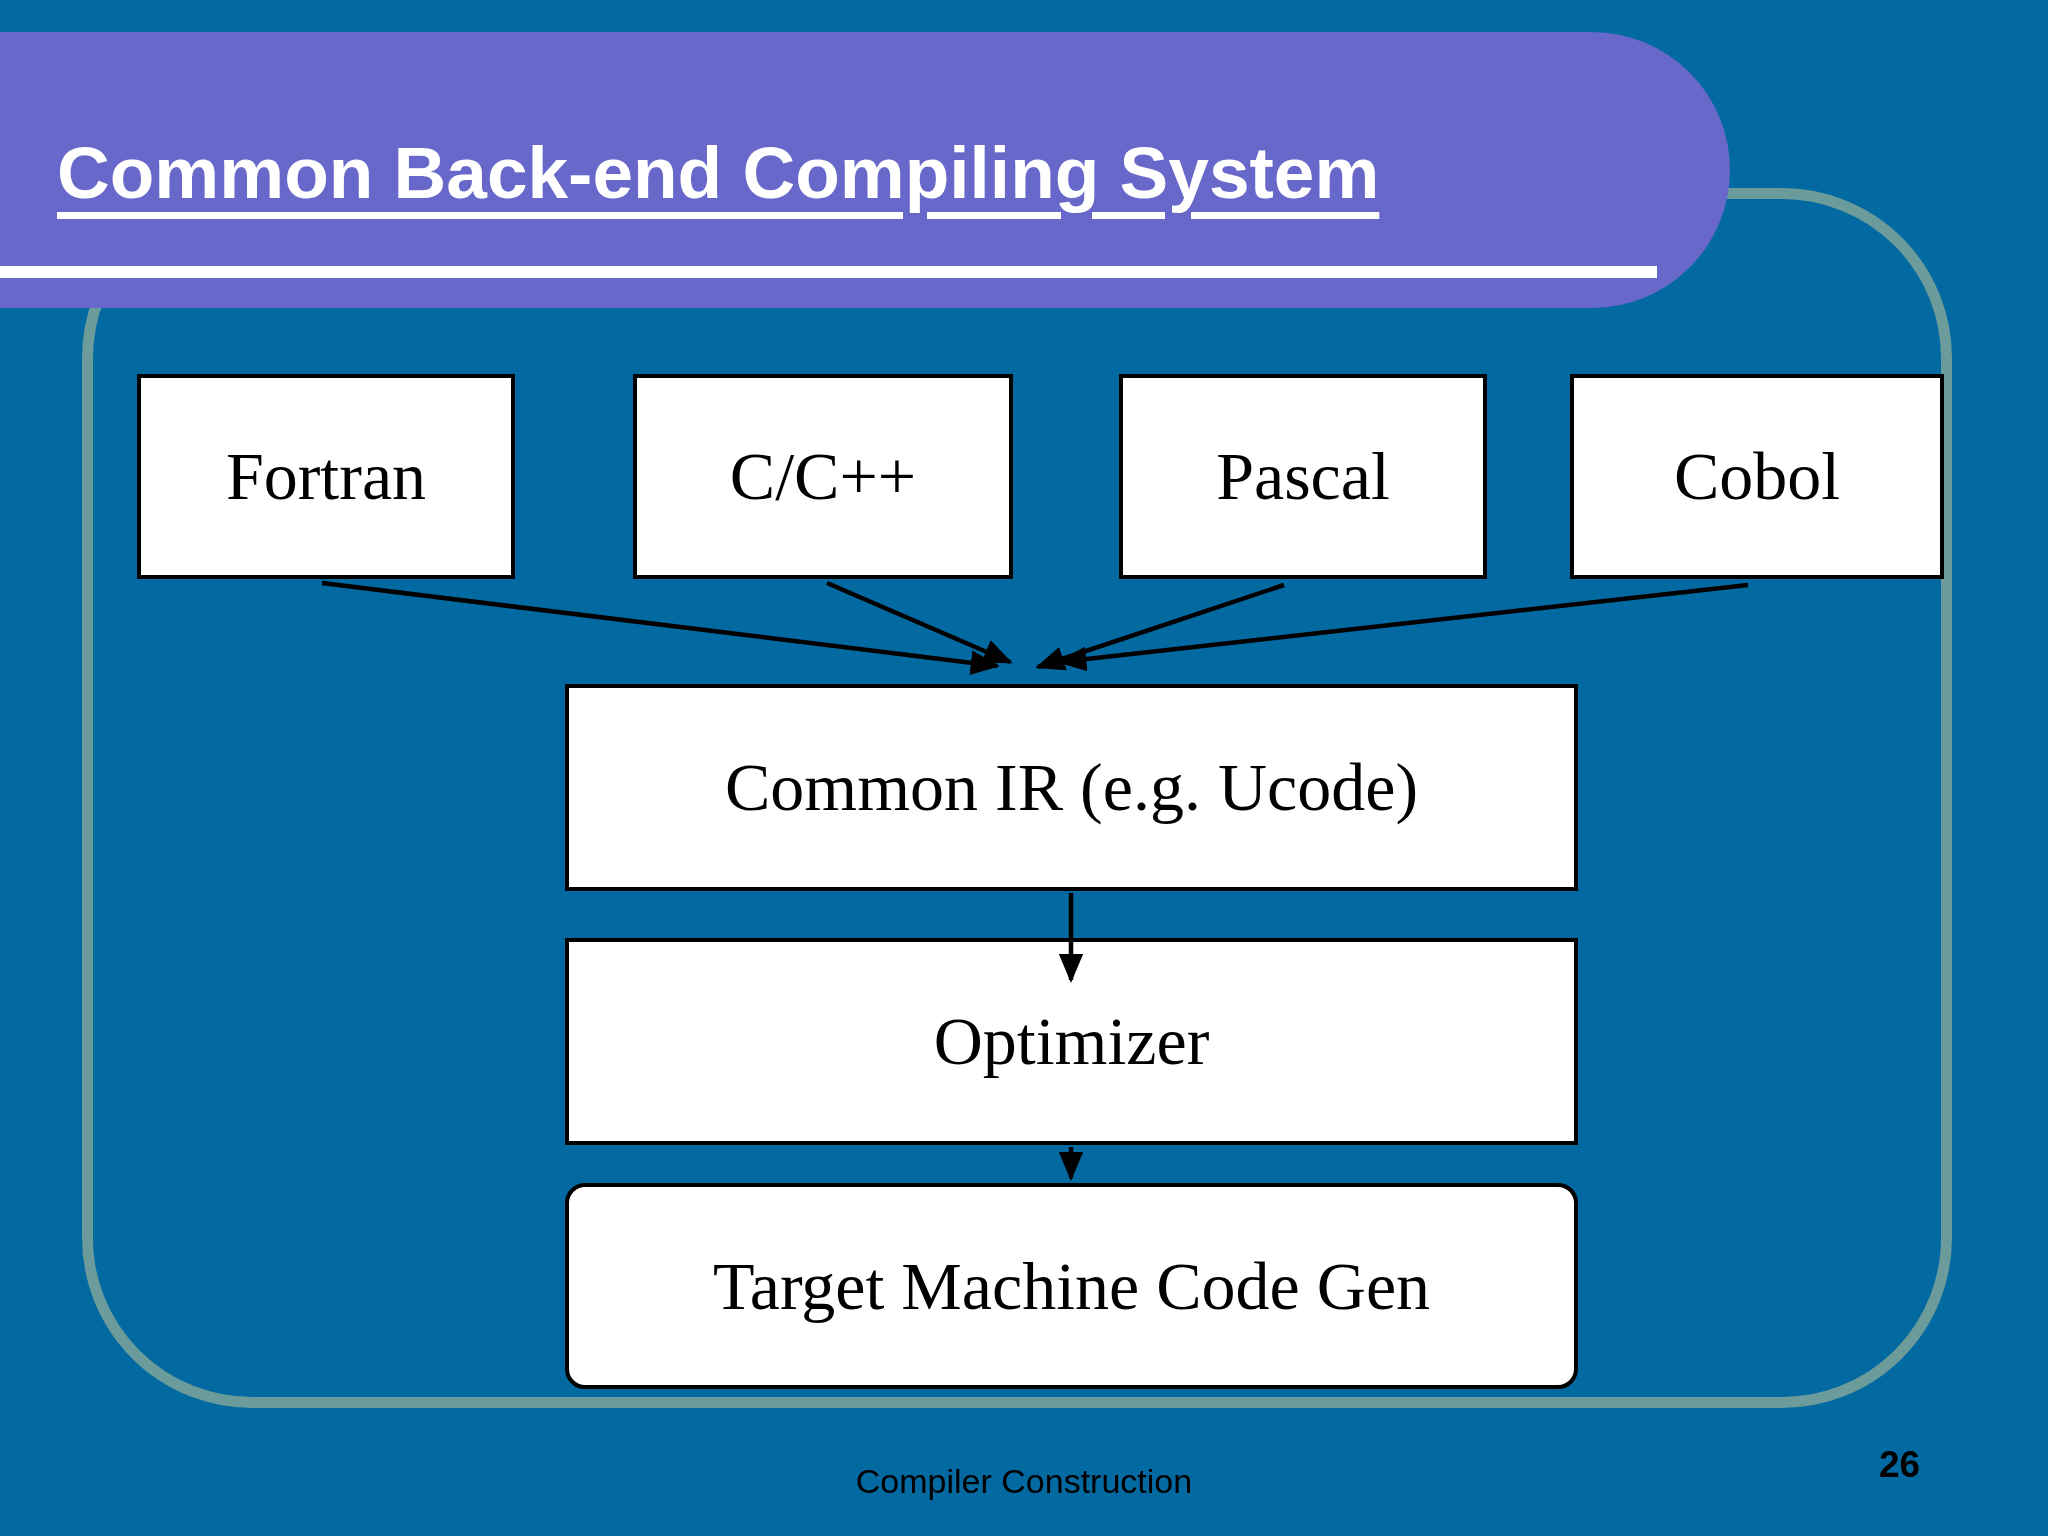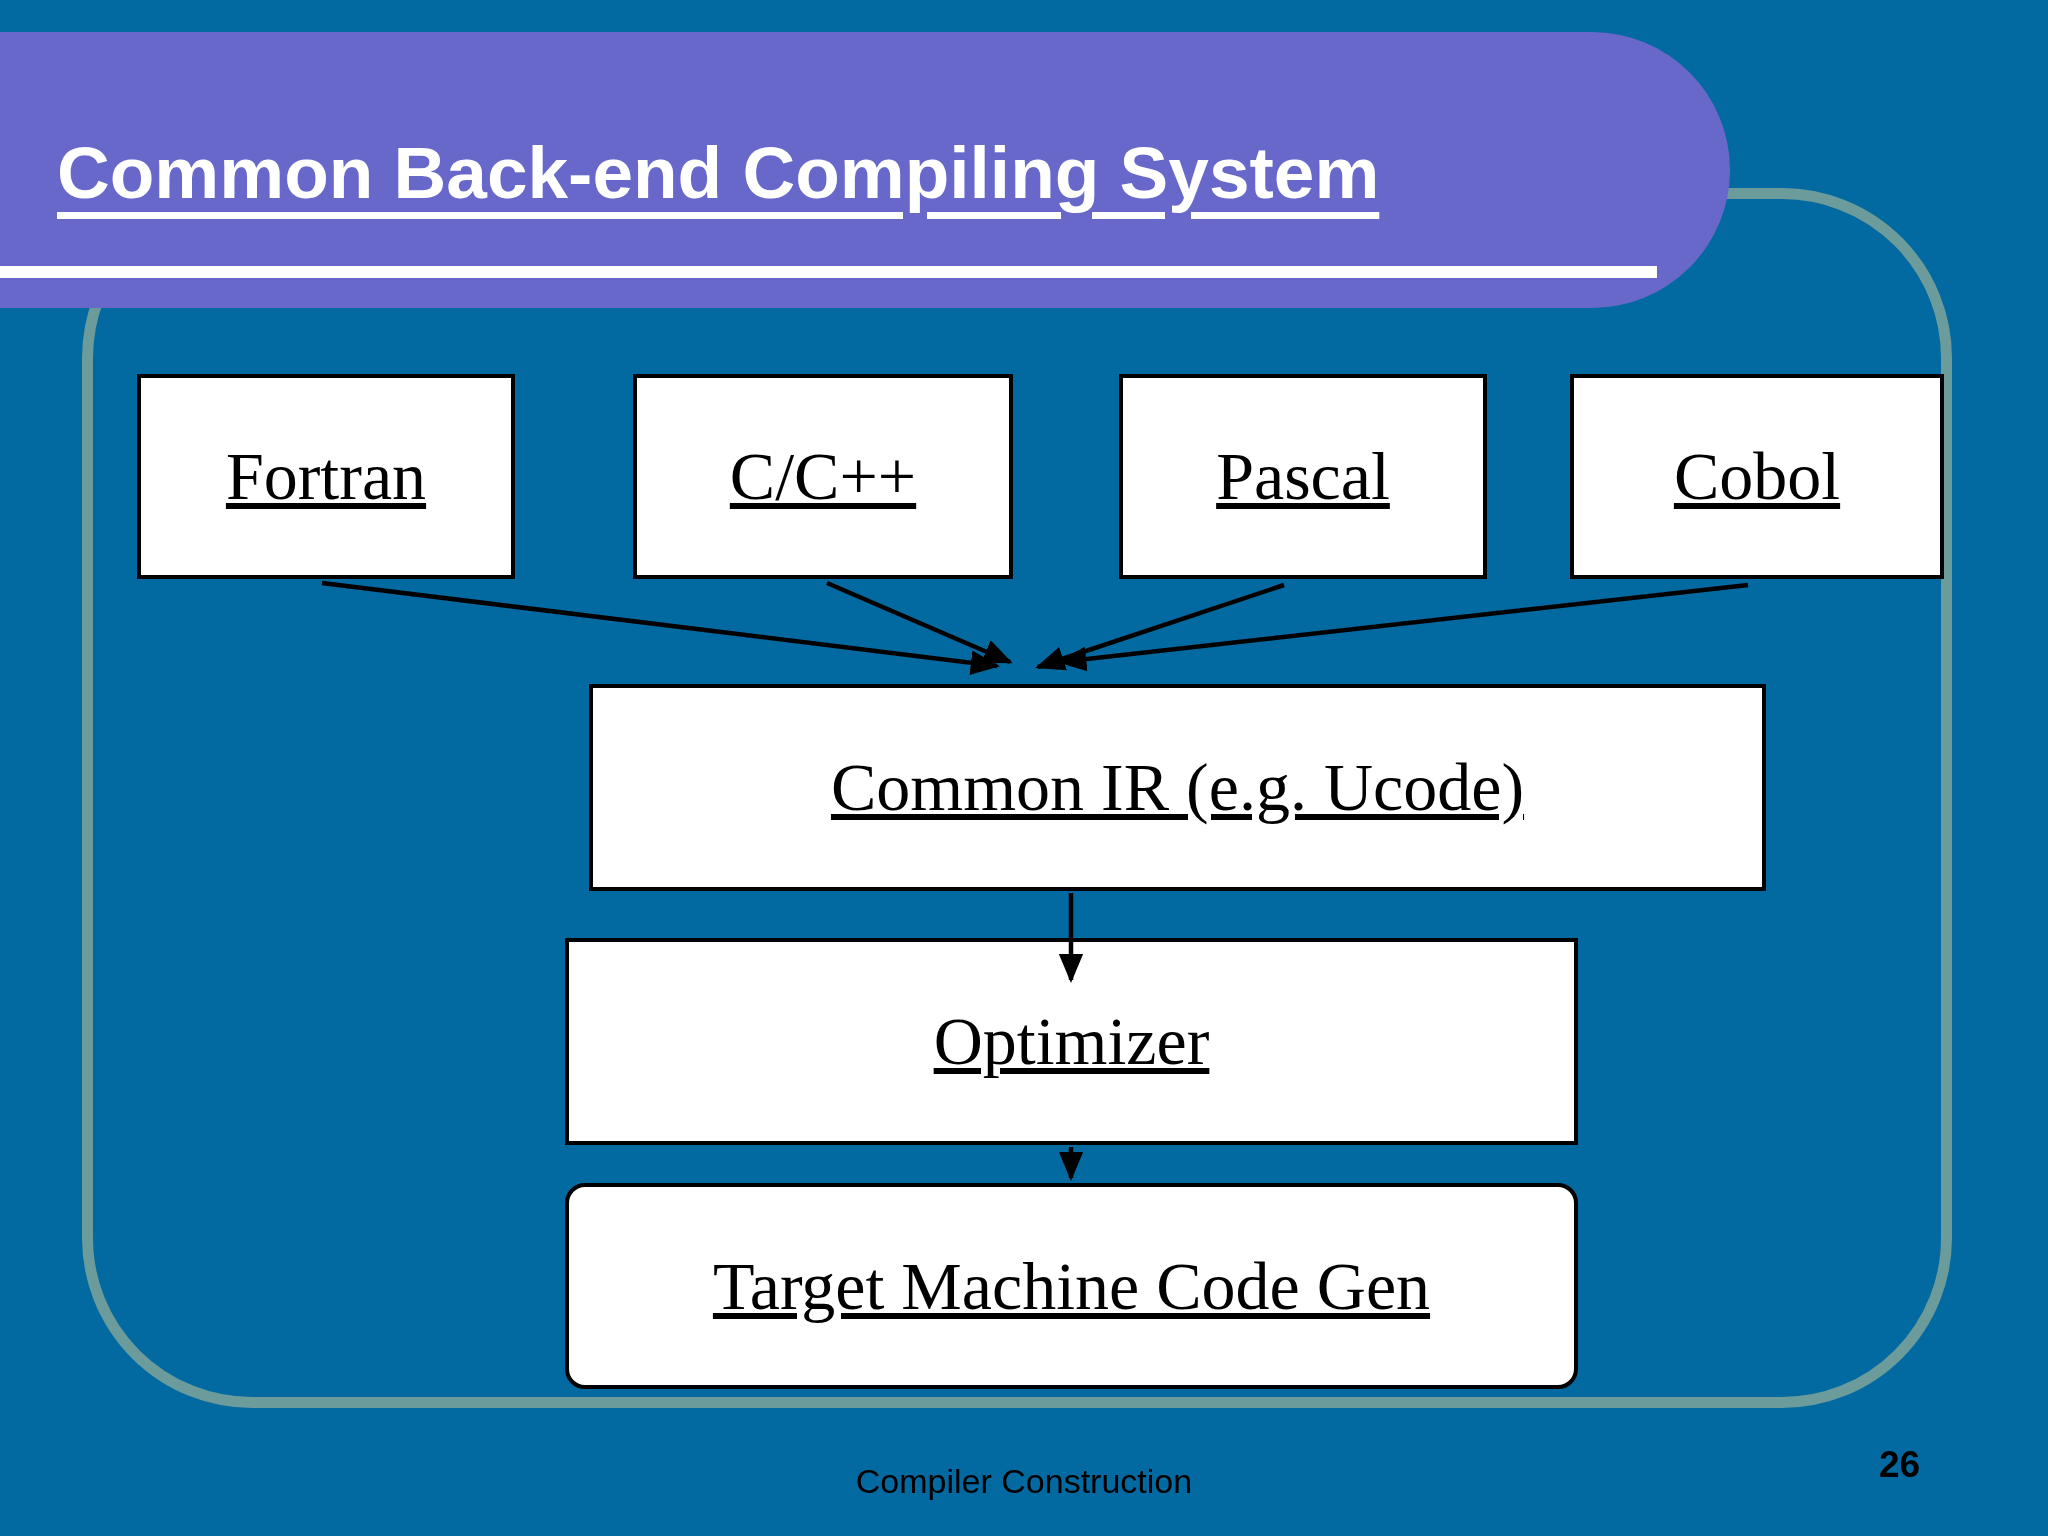--- a/index.html
+++ b/index.html
@@ -63,27 +63,26 @@
     background: #ffffff;
     border: 4px solid var(--box-border);
     display: flex;
     align-items: center;
     justify-content: center;
     z-index: 5;
     font-family: "Liberation Serif", serif;
     font-size: 68px;
     color: var(--body-text);
     white-space: nowrap;
-    text-decoration: underline;
   }
   .box-fortran { left: 137px;  top: 374px; width: 378px;  height: 205px; }
   .box-cpp     { left: 633px;  top: 374px; width: 380px;  height: 205px; }
   .box-pascal  { left: 1119px; top: 374px; width: 368px;  height: 205px; }
   .box-cobol   { left: 1570px; top: 374px; width: 374px;  height: 205px; }
-  .box-ir      { left: 589px;  top: 684px;  width: 1177px; height: 207px; }
+  .box-ir      { left: 565px;  top: 684px;  width: 1013px; height: 207px; }
   .box-opt     { left: 565px;  top: 938px;  width: 1013px; height: 207px; }
   .box-target  { left: 565px;  top: 1183px; width: 1013px; height: 206px; border-radius: 20px; }
   .arrow-layer {
     position: absolute;
     left: 0; top: 0;
     width: 2048px; height: 1536px;
     z-index: 6;
     pointer-events: none;
   }
   .arrow-layer line {

